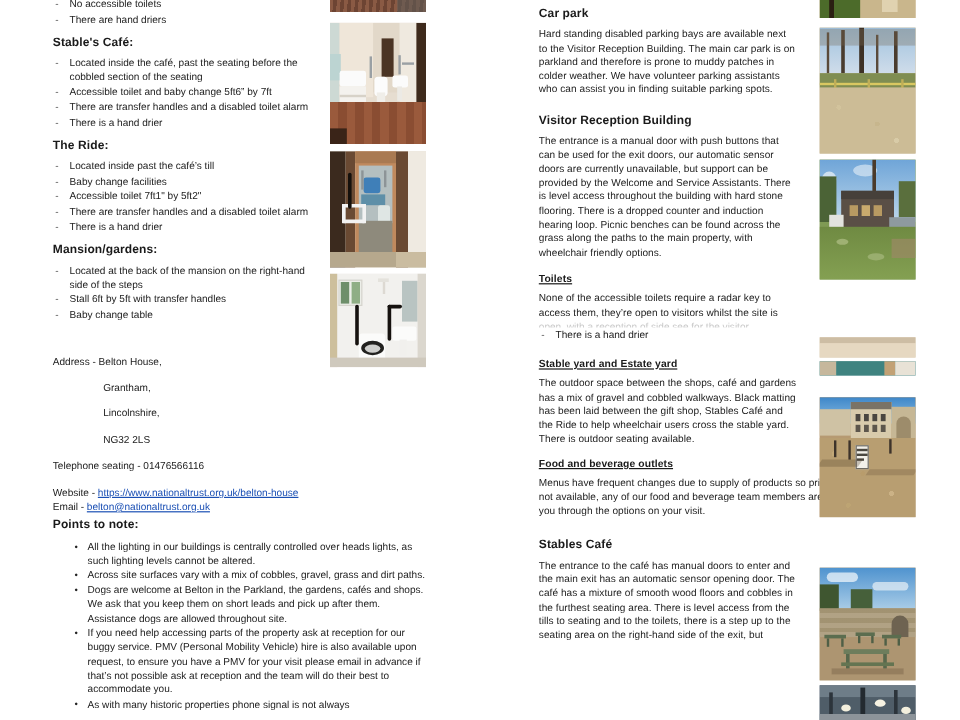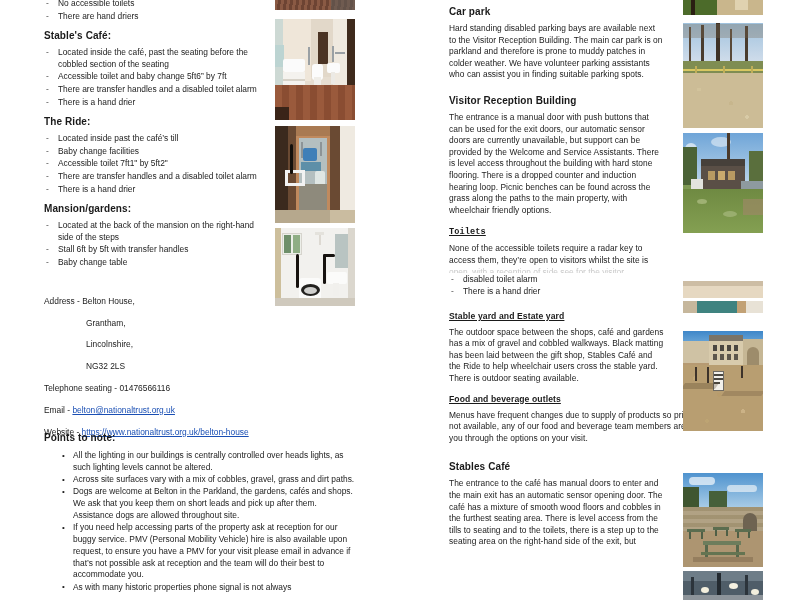--- a/index.html
+++ b/index.html
@@ -160,26 +160,26 @@
   <div style="position:absolute; left:44px; top:296px; width:300px;">
     <div class="addr-line" style="margin-bottom:10px;">Address - Belton House,</div>
     <div class="addr-line addr-indent" style="margin-bottom:10px;">Grantham,</div>
     <div class="addr-line addr-indent" style="margin-bottom:10px;">Lincolnshire,</div>
     <div class="addr-line addr-indent" style="margin-bottom:11px;">NG32 2LS</div>
 
     <div class="addr-line" style="margin-bottom:10px;">
       <span>Telephone seating - </span><span>01476566116</span>
     </div>
 
+    <div class="addr-line" style="margin-bottom:0;">
+      <span>Website - </span><span class="link">https://www.nationaltrust.org.uk/belton-house</span>
+    </div>
+
     <div class="addr-line" style="margin-bottom:10px;">
       <span>Email - </span><span class="link">belton@nationaltrust.org.uk</span>
-    </div>
-
-    <div class="addr-line" style="margin-bottom:0;">
-      <span>Website - </span><span class="link">https://www.nationaltrust.org.uk/belton-house</span>
     </div>
   </div>
 
   <div style="position:absolute; left:44px; top:432px; width:312px;">
     <div class="h-bold" style="margin-bottom:6px;">Points to note:</div>
     <ul class="bullet-list" style="padding-left:16px;">
       <li>All the lighting in our buildings is centrally controlled over heads lights, as such lighting levels cannot be altered.</li>
       <li>Across site surfaces vary with a mix of cobbles, gravel, grass and dirt paths.</li>
       <li>Dogs are welcome at Belton in the Parkland, the gardens, cafés and shops. We ask that you keep them on short leads and pick up after them. Assistance dogs are allowed throughout site.</li>
       <li>If you need help accessing parts of the property ask at reception for our buggy service. PMV (Personal Mobility Vehicle) hire is also available upon request, to ensure you have a PMV for your visit please email in advance if that’s not possible ask at reception and the team will do their best to accommodate you.</li>
@@ -193,26 +193,25 @@
       <div class="h-bold sect-head first" style="margin-top:6px;">Car park</div>
       <div class="body-txt para">Hard standing disabled parking bays are available next to the Visitor Reception Building. The main car park is on parkland and therefore is prone to muddy patches in colder weather. We have volunteer parking assistants who can assist you in finding suitable parking spots.</div>
     </div>
 
     <div class="blk">
       <div class="h-bold sect-head" style="margin-top:14px;">Visitor Reception Building</div>
       <div class="body-txt para">The entrance is a manual door with push buttons that can be used for the exit doors, our automatic sensor doors are currently unavailable, but support can be provided by the Welcome and Service Assistants. There is level access throughout the building with hard stone flooring. There is a dropped counter and induction hearing loop. Picnic benches can be found across the grass along the paths to the main property, with wheelchair friendly options.</div>
     </div>
 
     <div class="blk">
-      <div class="h-underline sect-head" style="margin-top:10px;font-family:Liberation Mono, monospace;">Toilets</div>
+      <div class="h-underline sect-head" style="margin-top:10px;">Toilets</div>
       <div class="body-txt">None of the accessible toilets require a radar key to access them, they’re open to visitors whilst the site is</div>
 
       <div class="ghost-line" style="position:relative; top:0; left:0; width:205px;">open, with a reception of side see for the visitor</div>
       <ul class="dash-list" style="margin-top:1px;">
-        <li style="list-style:none;">disabled toilet alarm</li>
         <li>There is a hand drier</li>
       </ul>
     </div>
 
     <div class="blk">
       <div class="h-underline sect-head" style="margin-top:12px;">Stable yard and Estate yard</div>
       <div class="body-txt para">The outdoor space between the shops, café and gardens has a mix of gravel and cobbled walkways. Black matting has been laid between the gift shop, Stables Café and the Ride to help wheelchair users cross the stable yard. There is outdoor seating available.</div>
     </div>
 
     <div class="blk" style="width:300px;">

